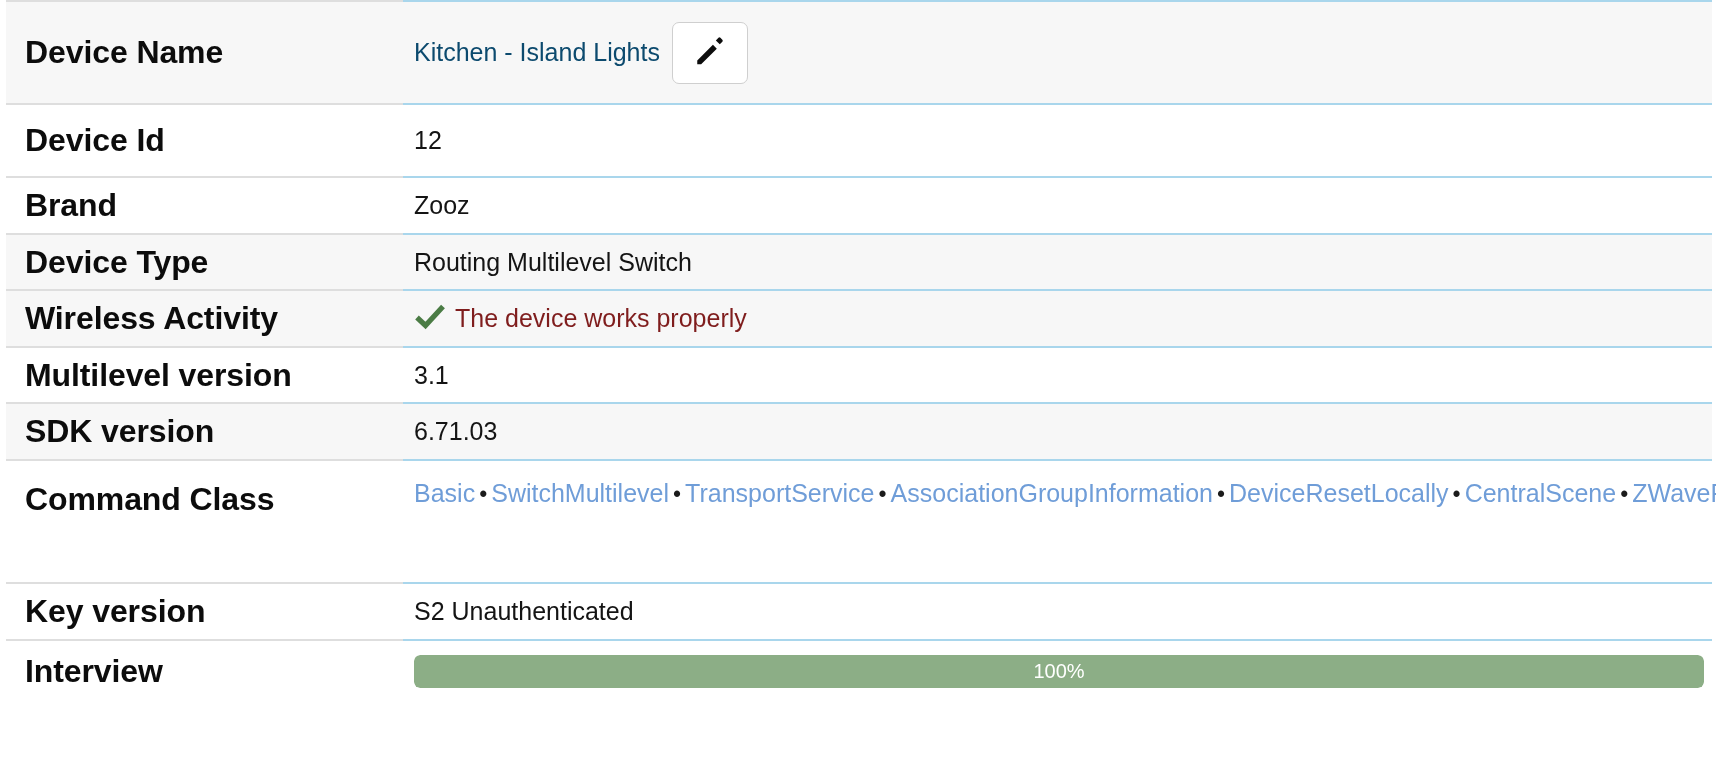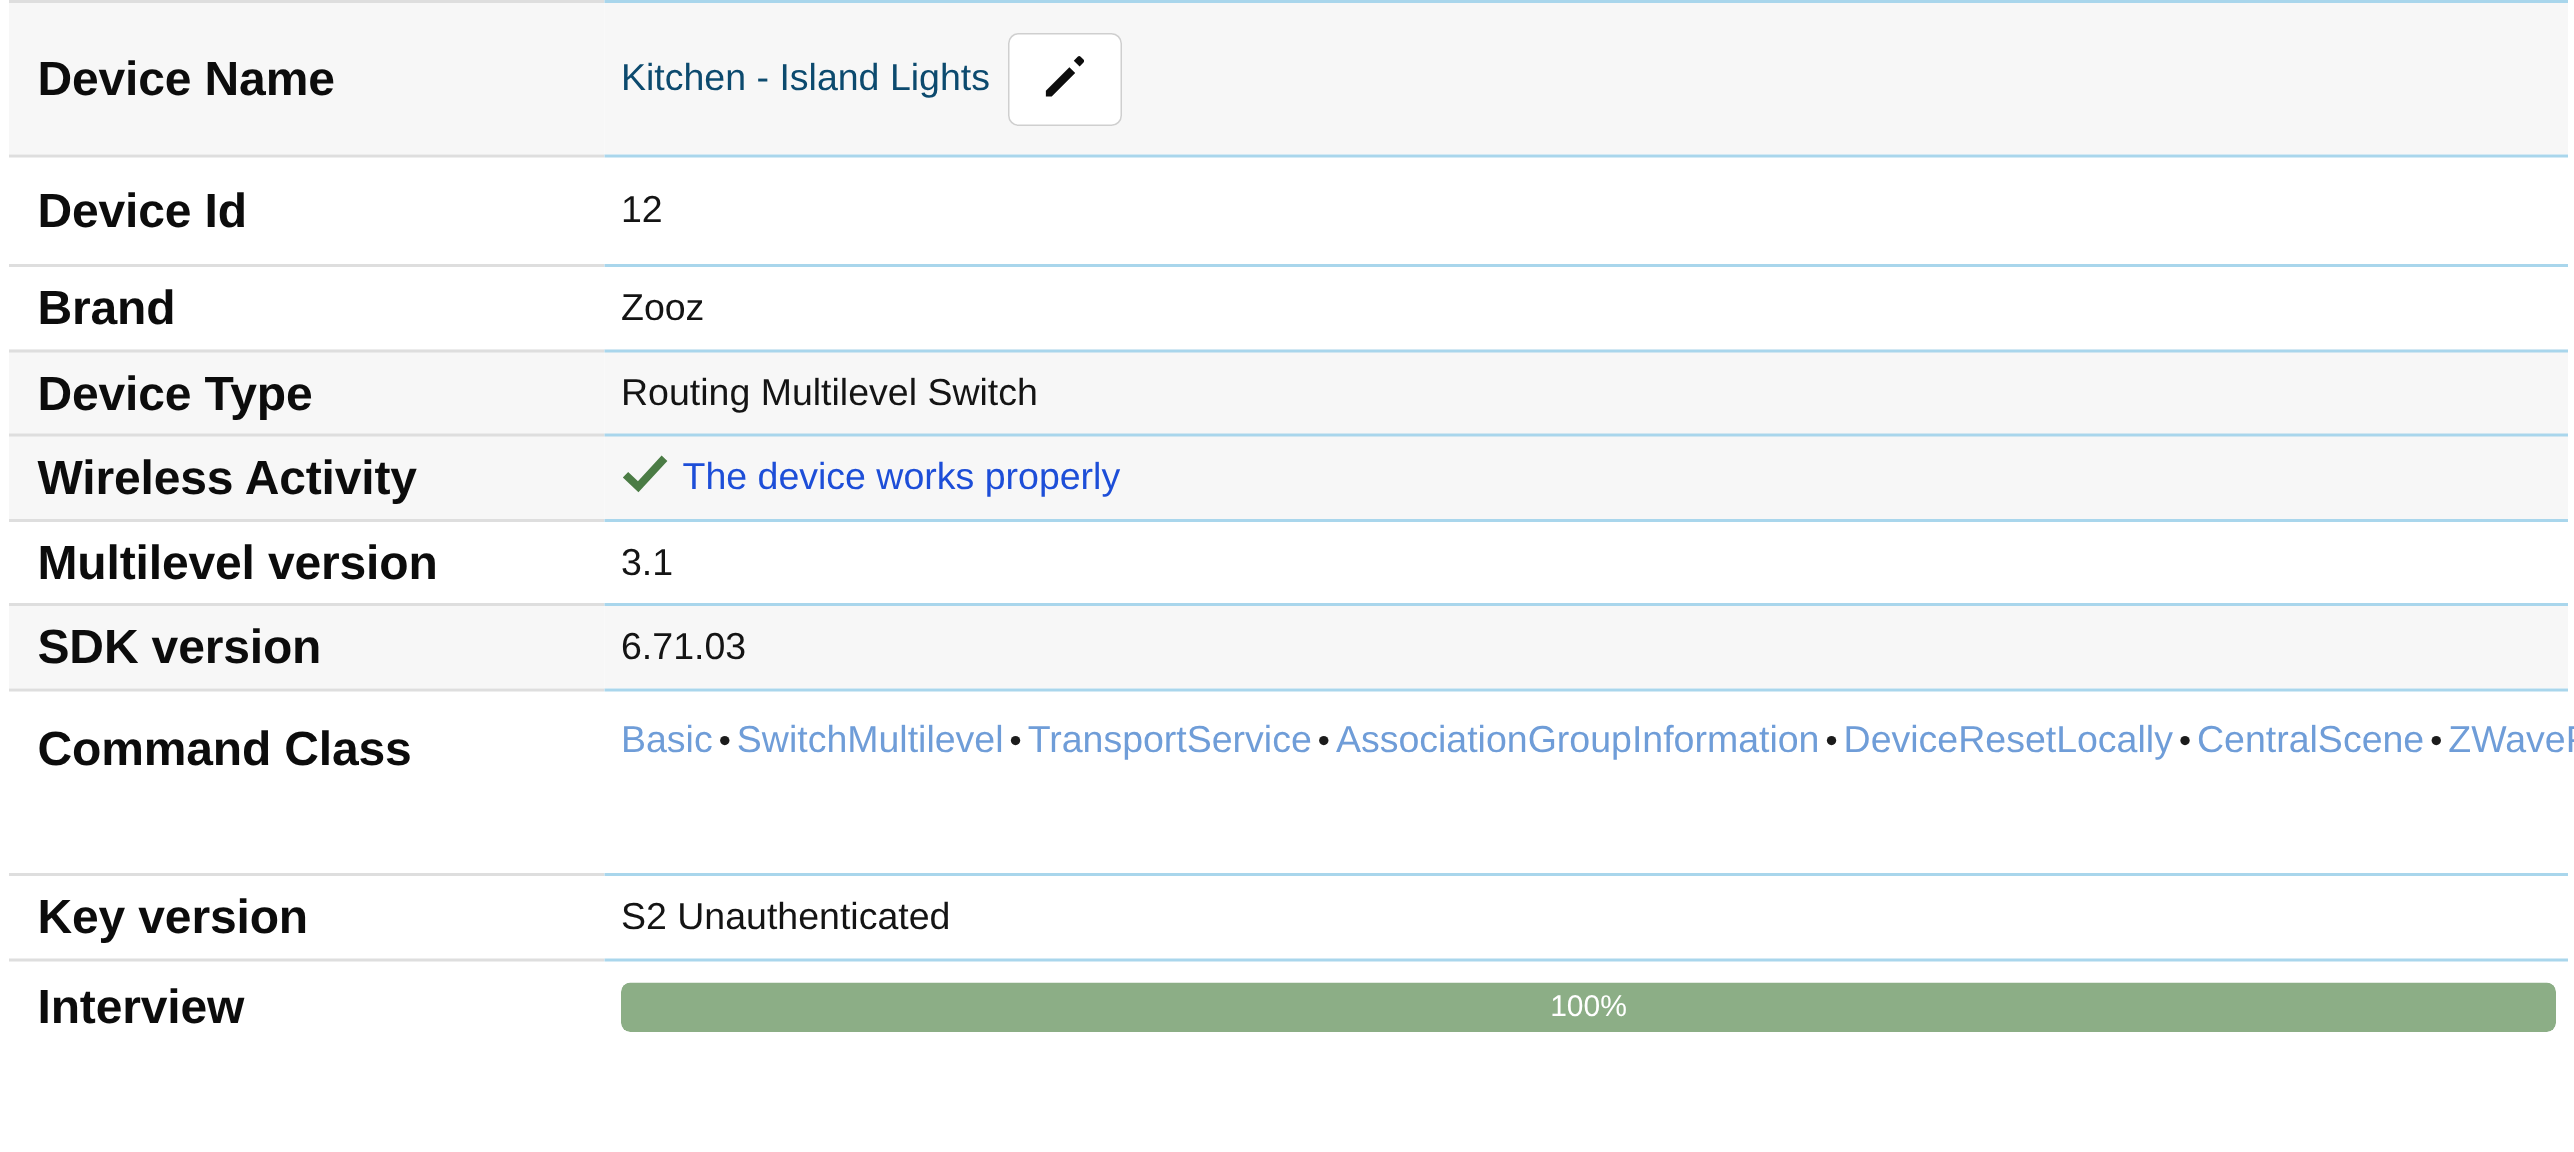--- a/index.html
+++ b/index.html
@@ -102,21 +102,21 @@
   }
   .edit-button svg { display: block; }
 
   
   .wireless-wrap {
     display: flex;
     align-items: center;
     gap: 9px;
   }
   .check-icon { display: block; flex: 0 0 auto; margin-top: 2px; }
-  .wireless-text { font-size: 25px; color: #1d4ed8; white-space: nowrap; text-align: right; }
+  .wireless-text { font-size: 25px; color: #7f1d1d; white-space: nowrap; text-align: right; }
 
   
   .cc-list {
     font-size: 25px;
     line-height: 36px;
     color: #6f9dd8;
     max-width: 1280px;
   }
   .cc-link {
     color: #6f9dd8;

